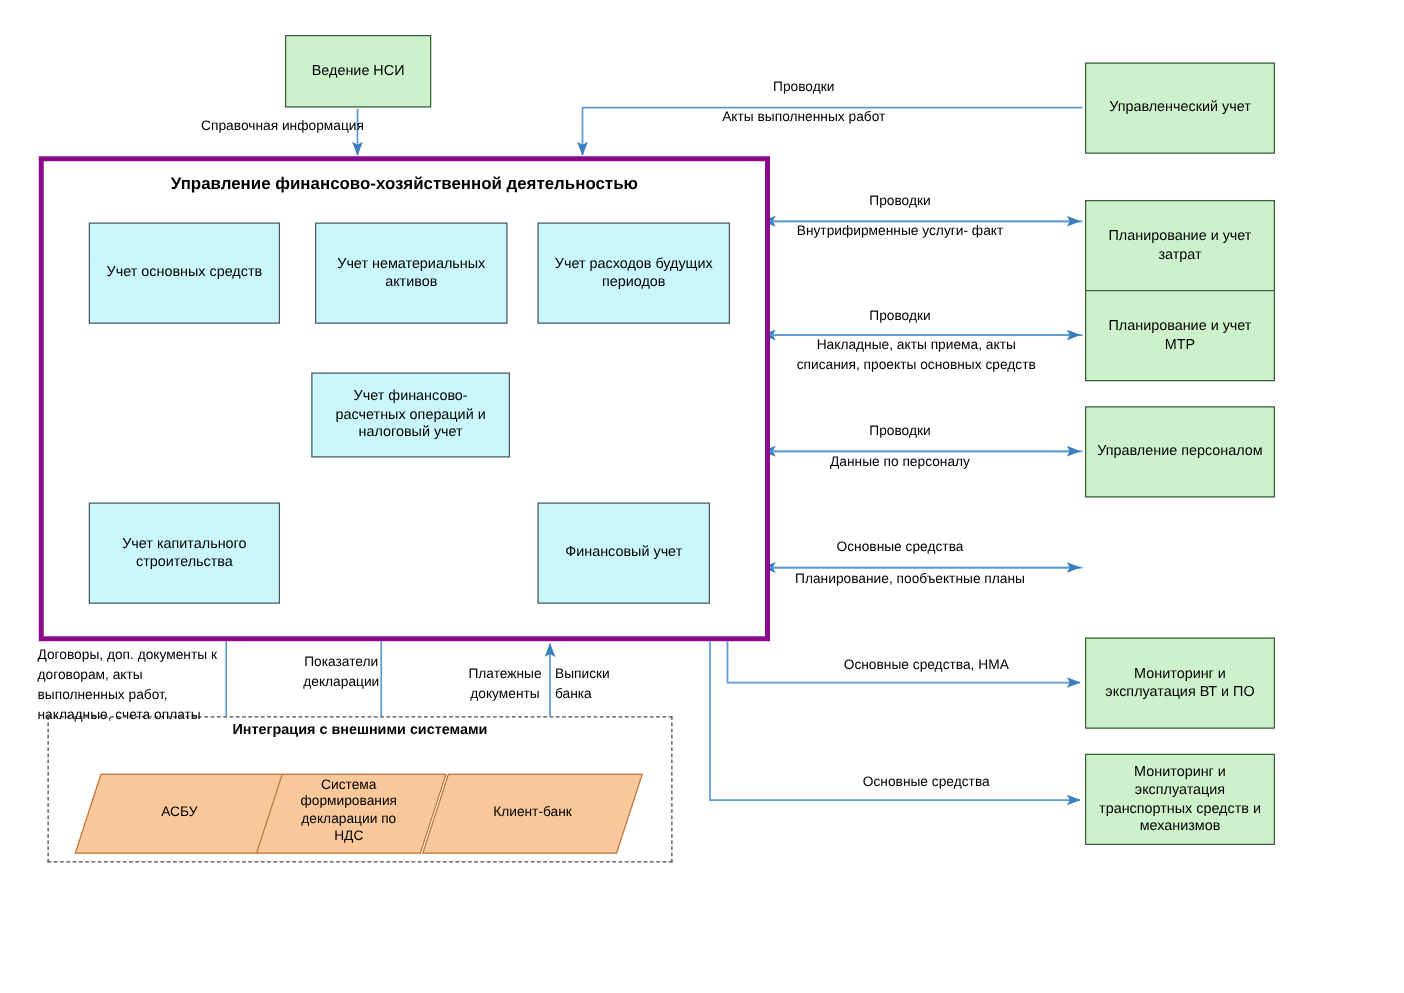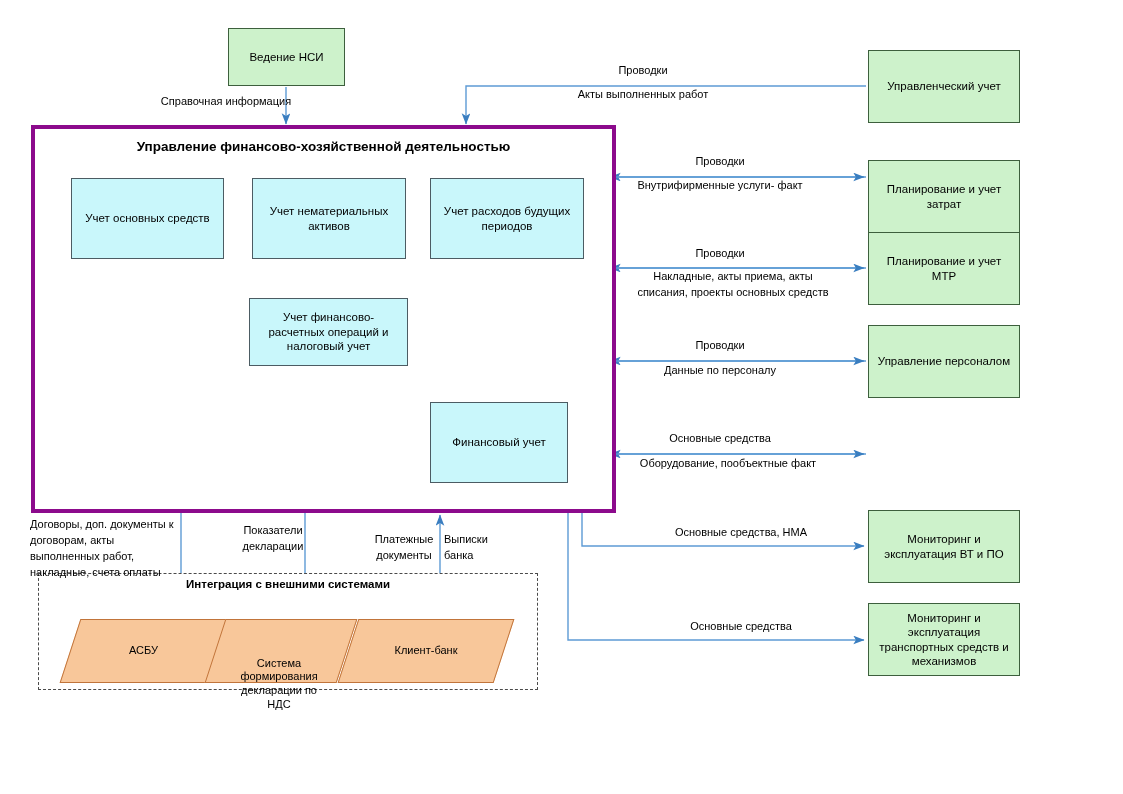--- a/index.html
+++ b/index.html
@@ -187,20 +187,23 @@
   </div>
 
   <div class="node node-blue" style="left:430px; top:178px; width:154px; height:81px; padding:4px 10px;">
     <span>Учет расходов будущих периодов</span>
   </div>
 
   <div class="node node-blue" style="left:249px; top:298px; width:159px; height:68px; padding:4px 8px;">
     <span>Учет финансово-расчетных операций и налоговый учет</span>
   </div>
 
+  <div class="node node-blue" style="left:71px; top:402px; width:153px; height:81px; padding:4px 10px;">
+    <span>Учет капитального строительства</span>
+  </div>
 
   <div class="node node-blue" style="left:430px; top:402px; width:138px; height:81px; padding:4px 10px;">
     <span>Финансовый учет</span>
   </div>
 
   <div class="node node-green" style="left:868px; top:50px; width:152px; height:73px; padding:3px 6px;">
     <span>Управленческий учет</span>
   </div>
 
   <div class="node node-green" style="left:868px; top:160px; width:152px; height:73px; padding:3px 6px;">
@@ -224,41 +227,41 @@
     <span>Мониторинг и эксплуатация транспортных средств и механизмов</span>
   </div>
 
   <div class="integration-box" style="left:38px; top:573px; width:500px; height:117px;"></div>
   <div class="integration-title" style="left:38px; top:578px; width:500px;">Интеграция с внешними системами</div>
 
   <div class="para" style="left:70px; top:619px; width:147px; height:64px;"></div>
   <div class="para-label" style="left:70px; top:619px; width:147px; height:64px;">АСБУ</div>
 
   <div class="para" style="left:215px; top:619px; width:132px; height:64px;"></div>
-  <div class="para-label" style="left:213px; top:654px; width:132px; height:60px; padding:12px 16px; box-sizing:border-box;">Система формирования декларации по НДС</div>
+  <div class="para-label" style="left:213px; top:619px; width:132px; height:60px; padding:12px 16px; box-sizing:border-box;">Система формирования декларации по НДС</div>
 
   <div class="para" style="left:348px; top:619px; width:156px; height:64px;"></div>
   <div class="para-label" style="left:348px; top:619px; width:156px; height:64px;">Клиент-банк</div>
 
   <div class="edge-label center" style="left:152px; top:94px; width:148px;">Справочная информация</div>
 
   <div class="edge-label center" style="left:548px; top:63px; width:190px;">Проводки</div>
   <div class="edge-label center" style="left:528px; top:87px; width:230px;">Акты выполненных работ</div>
 
   <div class="edge-label center" style="left:625px; top:154px; width:190px;">Проводки</div>
   <div class="edge-label center" style="left:610px; top:178px; width:220px;">Внутрифирменные услуги- факт</div>
 
   <div class="edge-label center" style="left:625px; top:246px; width:190px;">Проводки</div>
   <div class="edge-label center wrap" style="left:628px; top:269px; width:210px;">Накладные, акты приема, акты списания, проекты основных средств</div>
 
   <div class="edge-label center" style="left:625px; top:338px; width:190px;">Проводки</div>
   <div class="edge-label center" style="left:625px; top:363px; width:190px;">Данные по персоналу</div>
 
   <div class="edge-label center" style="left:625px; top:431px; width:190px;">Основные средства</div>
-  <div class="edge-label center" style="left:618px; top:456px; width:220px;">Оборудование, пообъектные факт</div>
+  <div class="edge-label center" style="left:618px; top:456px; width:220px;">Планирование, пообъектные планы</div>
 
   <div class="edge-label center" style="left:628px; top:525px; width:226px;">Основные средства, НМА</div>
 
   <div class="edge-label center" style="left:628px; top:619px; width:226px;">Основные средства</div>
 
   <div class="edge-label left wrap" style="left:30px; top:517px; width:148px;">Договоры, доп. документы к договорам, акты выполненных работ, накладные, счета оплаты</div>
 
   <div class="edge-label center wrap" style="left:237px; top:523px; width:72px;">Показатели декларации</div>
 
   <div class="edge-label center wrap" style="left:370px; top:532px; width:68px;">Платежные документы</div>

